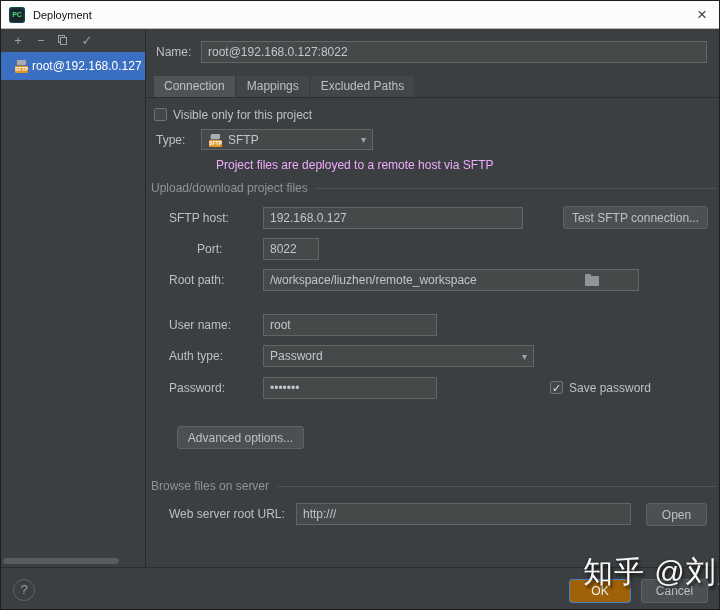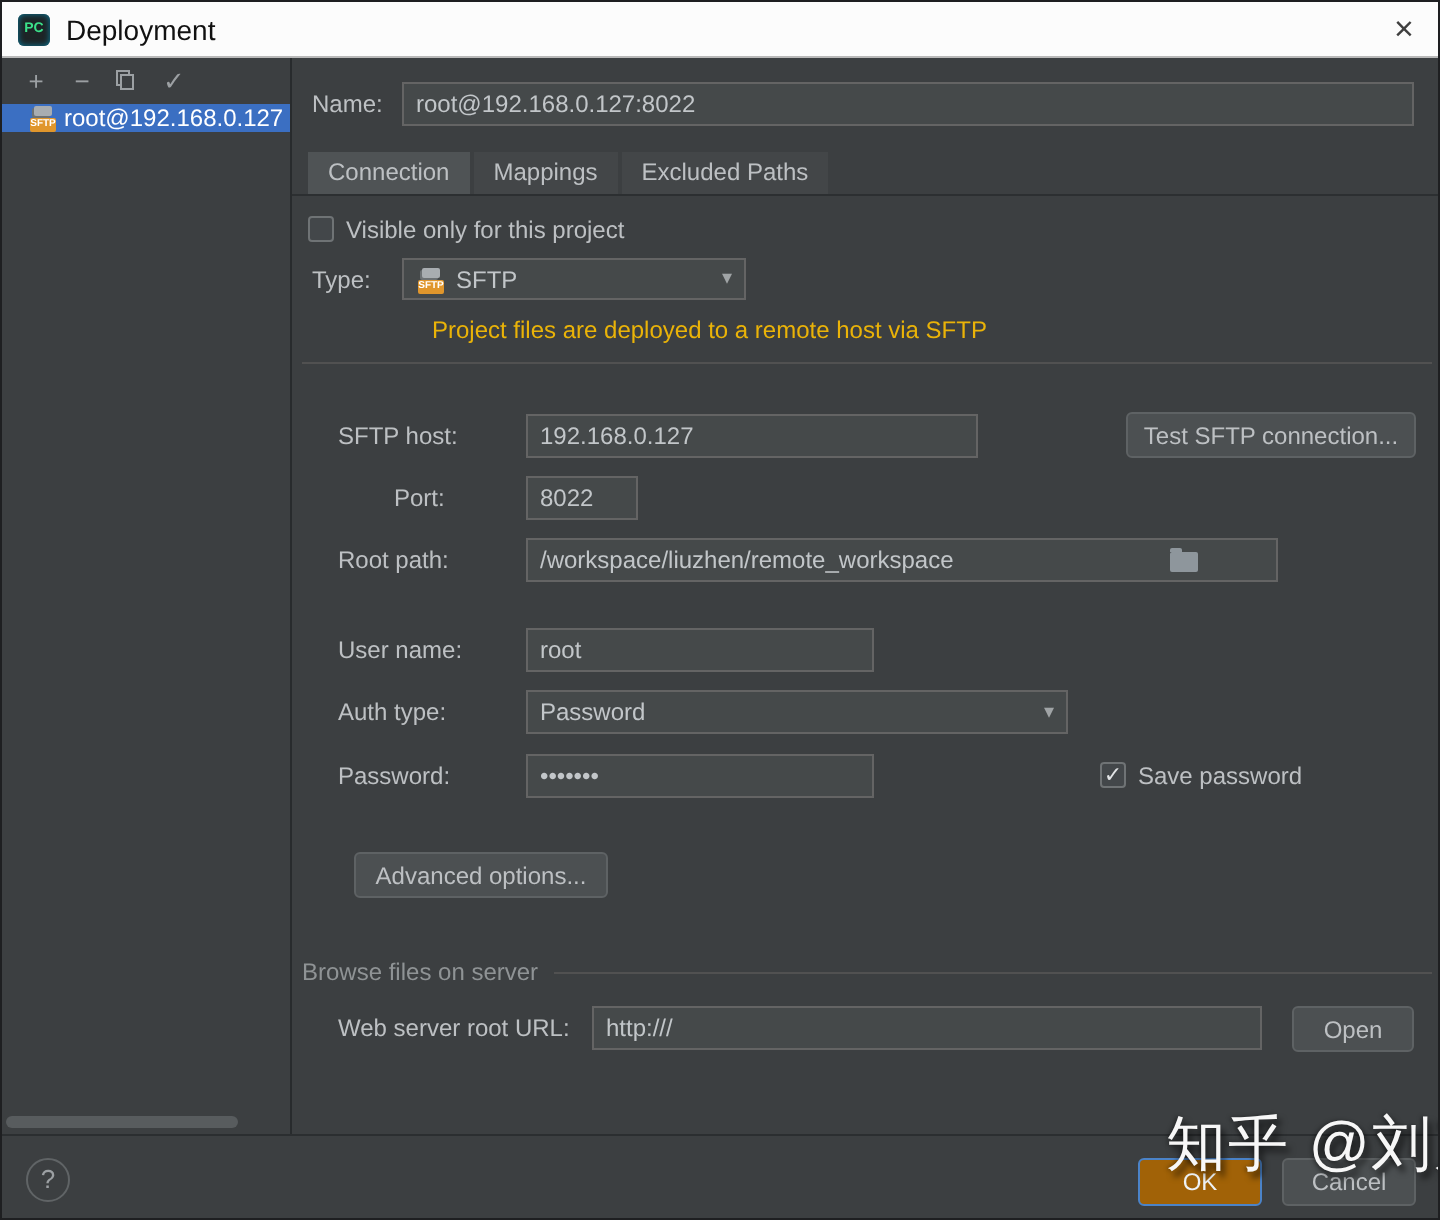--- a/index.html
+++ b/index.html
@@ -8,35 +8,35 @@
   #app { position:relative; width:720px; height:610px; background:#3c3f41; overflow:hidden;
          border:1px solid #1e1f21; font-size:12px; color:#bdc0c3; }
 
   
   .titlebar { position:absolute; left:0; top:0; width:720px; height:28px; background:#fcfcfc;
               border-bottom:1px solid #b9b9b9; display:flex; align-items:center; }
   .app-icon { width:16px; height:16px; margin-left:8px; border-radius:3px; background:#1d2426;
               display:flex; align-items:center; justify-content:center;
               font-size:7px; font-weight:bold; color:#3be08a;
               box-shadow:inset 0 0 3px #0a7c9c; }
-  .win-title { margin-left:8px; color:#111; font-size:14px; }
+  .win-title { margin-left:8px; color:#111; font-size:11px; }
   .close-x { position:absolute; right:6px; top:0; width:26px; height:28px; line-height:28px;
              text-align:center; color:#3f3f3f; font-size:17px; cursor:pointer; }
 
   
   .sidebar { position:absolute; left:0; top:28px; width:145px; height:538px;
              border-right:1px solid #282b2d; }
   .side-toolbar { height:20px; padding:3px 0 0 7px; display:flex; align-items:center; }
   .tool-ic { width:20px; height:15px; line-height:15px; text-align:center; color:#9ca0a3;
              font-size:13px; cursor:pointer; margin-right:3px; }
   .copy-ic { position:relative; width:20px; height:15px; cursor:pointer; margin-right:3px; }
   .copy-ic i { position:absolute; left:6px; top:4px; width:7px; height:8px;
                border:1px solid #9ca0a3; background:#3c3f41; }
   .copy-ic i.back { left:4px; top:2px; }
-  .server-item { margin-top:3px; height:14px; background:#3b6fc2; display:flex; align-items:center;
+  .server-item { margin-top:3px; height:28px; background:#3b6fc2; display:flex; align-items:center;
                  padding-left:13px; color:#fff; white-space:nowrap; overflow:hidden; cursor:pointer; }
   .server-item .lbl { margin-left:4px; }
   .hscrollbar { position:absolute; left:2px; bottom:3px; width:116px; height:6px;
                 background:#585c5e; border-radius:3px; cursor:pointer; }
 
   
   .sftp-icon { position:relative; display:inline-block; width:14px; height:14px; flex:0 0 14px; }
   .sftp-icon .drive { position:absolute; top:1px; left:3px; width:9px; height:5px;
                       background:#a8adb1; border-radius:1px; box-shadow:-1px 1px 0 #6c7174; }
   .sftp-icon .tag { position:absolute; bottom:0; left:1px; width:13px; height:7px;
@@ -59,21 +59,21 @@
 
   .tabs { position:absolute; left:8px; top:47px; height:21px; display:flex; }
   .tab { padding:0 10px; line-height:21px; background:#434648; margin-right:2px; cursor:pointer;
          color:#bdc0c3; }
   .tab.active { background:#4f5355; }
   .tabs-line { position:absolute; left:0; top:68px; width:575px; height:1px; background:#2c2f31; }
 
   .checkbox { position:absolute; width:13px; height:13px; background:#43474a;
               border:1px solid #6f7375; border-radius:2px; cursor:pointer;
               font-size:11px; line-height:12px; text-align:center; color:#e2e4e6; }
-  .hint { position:absolute; color:#eab308; }
+  .hint { position:absolute; color:#f0abfc; }
 
   .group-hd { position:absolute; display:flex; align-items:center; width:565px; }
   .group-hd .t { color:#8f9395; margin-right:8px; white-space:nowrap; }
   .group-hd .line { flex:1; border-top:1px solid #515151; height:1px; }
 
   .folder-icon { position:absolute; width:14px; height:10px; background:#8e969c;
                  border-radius:1px; cursor:pointer; }
   .folder-icon::before { content:""; position:absolute; left:0; top:-2px; width:6px; height:2px;
                          background:#8e969c; border-radius:1px 1px 0 0; }
 
@@ -141,25 +141,26 @@
       <span class="sftp-icon">
         <span class="drive"></span>
           <span class="tag">SFTP</span>
       </span>
       <span style="margin-left:6px;">SFTP</span>
       <span class="arrow">▾</span>
     </div>
     <div class="hint" style="left:70px; top:129px;">Project files are deployed to a remote host via SFTP</div>
 
     <div class="group-hd" style="left:5px; top:152px;">
+      <span class="t">Upload/download project files</span>
         <span class="line"></span>
     </div>
 
     <div class="lab" style="left:23px; top:179px;">SFTP host:</div>
-    <input class="tf" style="left: 117px; top: 178px; width: 226px; height: 22px;" value="192.168.0.127">
+    <input class="tf" style="left: 117px; top: 178px; width: 260px; height: 22px;" value="192.168.0.127">
     <div class="btn" style="left:417px; top:177px; width:145px; height:23px;">Test SFTP connection...</div>
 
     <div class="lab" style="left:23px; top:210px;margin-left:28px;">Port:</div>
     <input class="tf" style="left: 117px; top: 209px; width: 56px; height: 22px;" value="8022">
 
     <div class="lab" style="left:23px; top:241px;">Root path:</div>
     <input class="tf" style="left: 117px; top: 240px; width: 376px; height: 22px; padding-right: 26px;" value="/workspace/liuzhen/remote_workspace">
     <div class="folder-icon" style="left:439px; top:247px;"></div>
 
     <div class="lab" style="left:23px; top:286px;">User name:</div>

